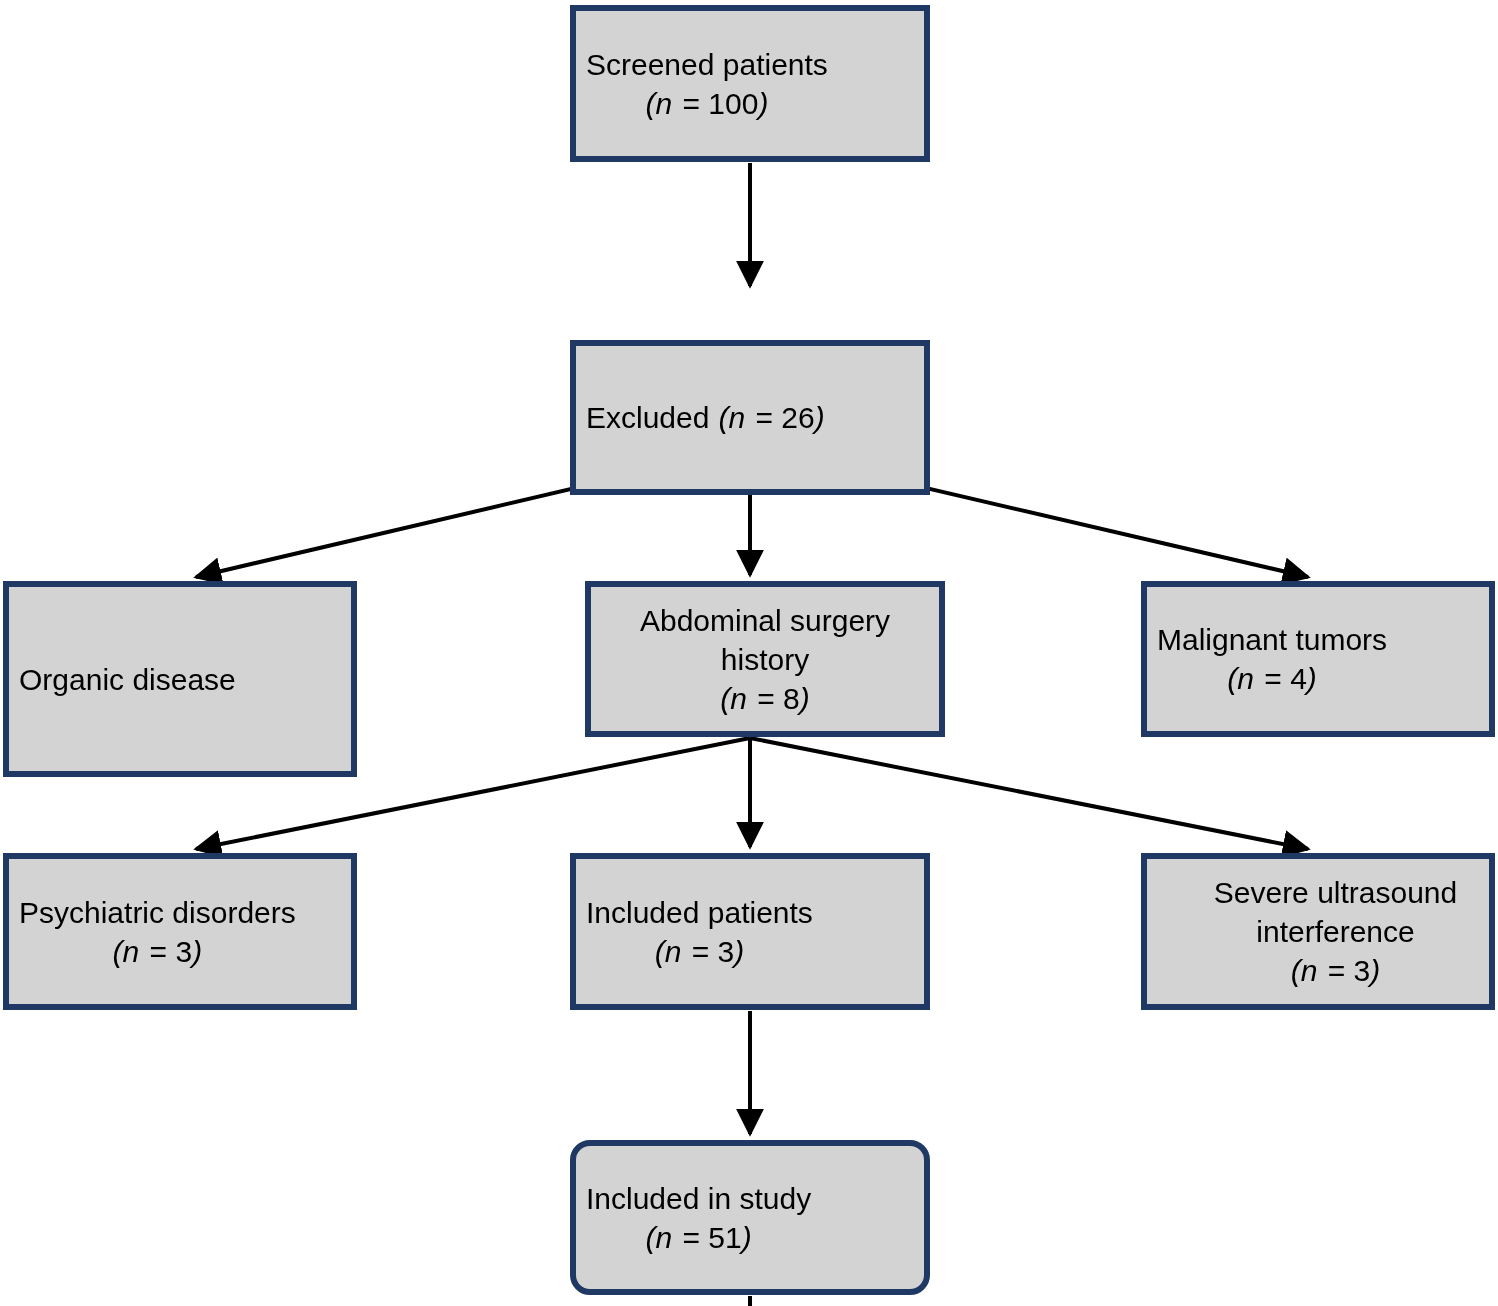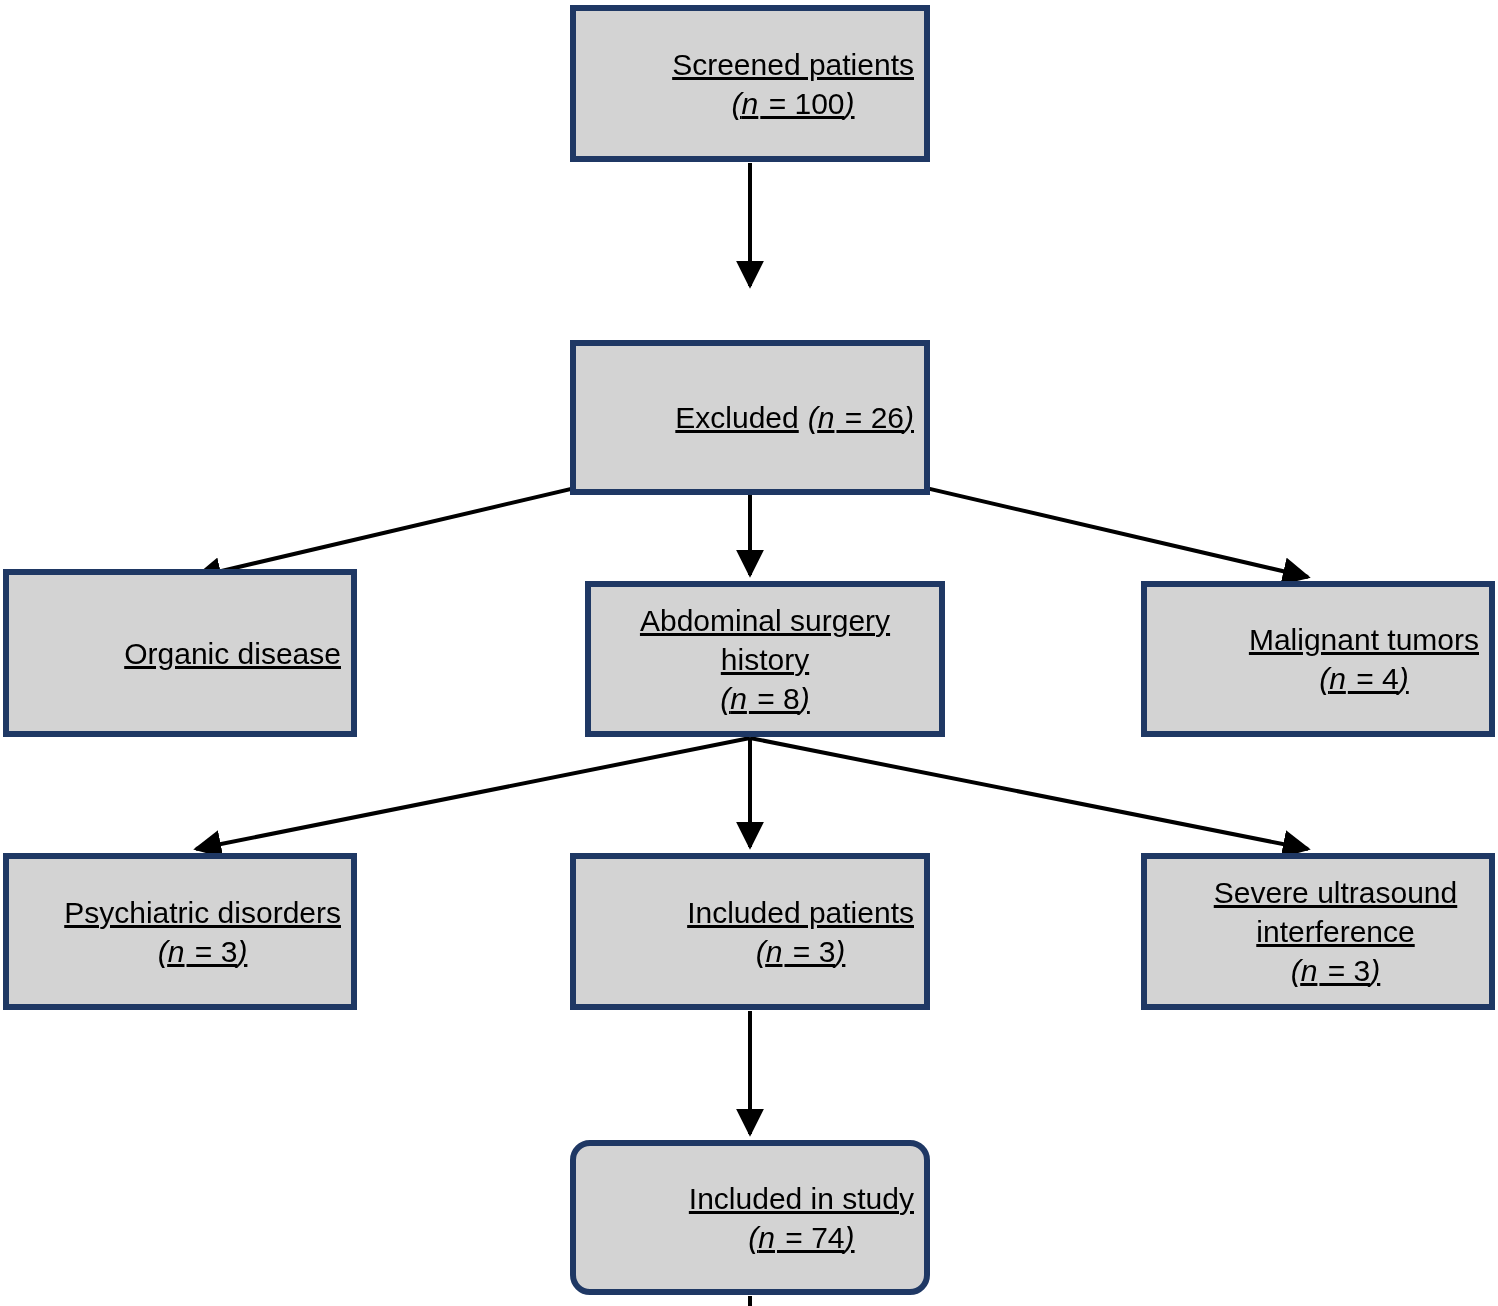--- a/index.html
+++ b/index.html
@@ -26,39 +26,38 @@
     left: 0; top: 0;
     width: 1498px; height: 1306px;
   }
   .node {
     position: absolute;
     background: var(--box-fill);
     border: 6px solid var(--box-border);
     display: flex;
     flex-direction: column;
     justify-content: center;
-    align-items: flex-end;
+    align-items: flex-start;
     text-align: center;
     color: var(--text);
     font-size: 30px;
     line-height: 39px;
     padding: 4px 10px;
-    text-decoration: underline;
   }
   .node .label { display: block; }
   .node.inline .label { display: inline; }
   .node .count { display: block; white-space: pre; }
   .node.inline .count { display: inline; margin-left: 9px; }
   .count .paren, .count .nvar { font-style: italic; }
   .count .nvar { padding-right: 2px; }
 
   
   #node-screened  { left: 570px;  top: 5px;    width: 360px; height: 157px; }
   #node-excluded  { left: 570px;  top: 292px;  width: 360px; height: 155px; margin-top: 48px; }
-  #node-organic   { left: 3px;    top: 569px;  width: 354px; height: 168px; }
+  #node-organic   { left: 3px;    top: 581px;  width: 354px; height: 196px; }
   #node-abdominal { left: 570px;  top: 581px;  width: 360px; height: 156px; margin-left: 15px; }
   #node-malignant { left: 1141px; top: 581px;  width: 354px; height: 156px; }
   #node-psych     { left: 3px;    top: 853px;  width: 354px; height: 157px; }
   #node-pregnant  { left: 570px;  top: 853px;  width: 360px; height: 157px; }
   #node-severe    { left: 1141px; top: 853px;  width: 354px; height: 157px; padding-left: 45px; }
   #node-included  { left: 570px;  top: 1140px; width: 360px; height: 155px; border-radius: 20px; }
 </style>
 </head>
 <body>
 
@@ -131,17 +130,17 @@
   <div class="node" id="node-severe">
     <div class="node-text">
       <span class="label">Severe ultrasound interference</span>
       <span class="count"><span class="paren">(</span><span class="nvar">n</span><span> = 3</span><span class="paren">)</span></span>
     </div>
   </div>
 
   <div class="node" id="node-included">
     <div class="node-text">
       <span class="label">Included in study</span>
-      <span class="count"><span class="paren">(</span><span class="nvar">n</span><span> = 74</span><span class="paren">)</span></span>
+      <span class="count"><span class="paren">(</span><span class="nvar">n</span><span> = 51</span><span class="paren">)</span></span>
     </div>
   </div>
 
 </div>
 
 </body></html>

